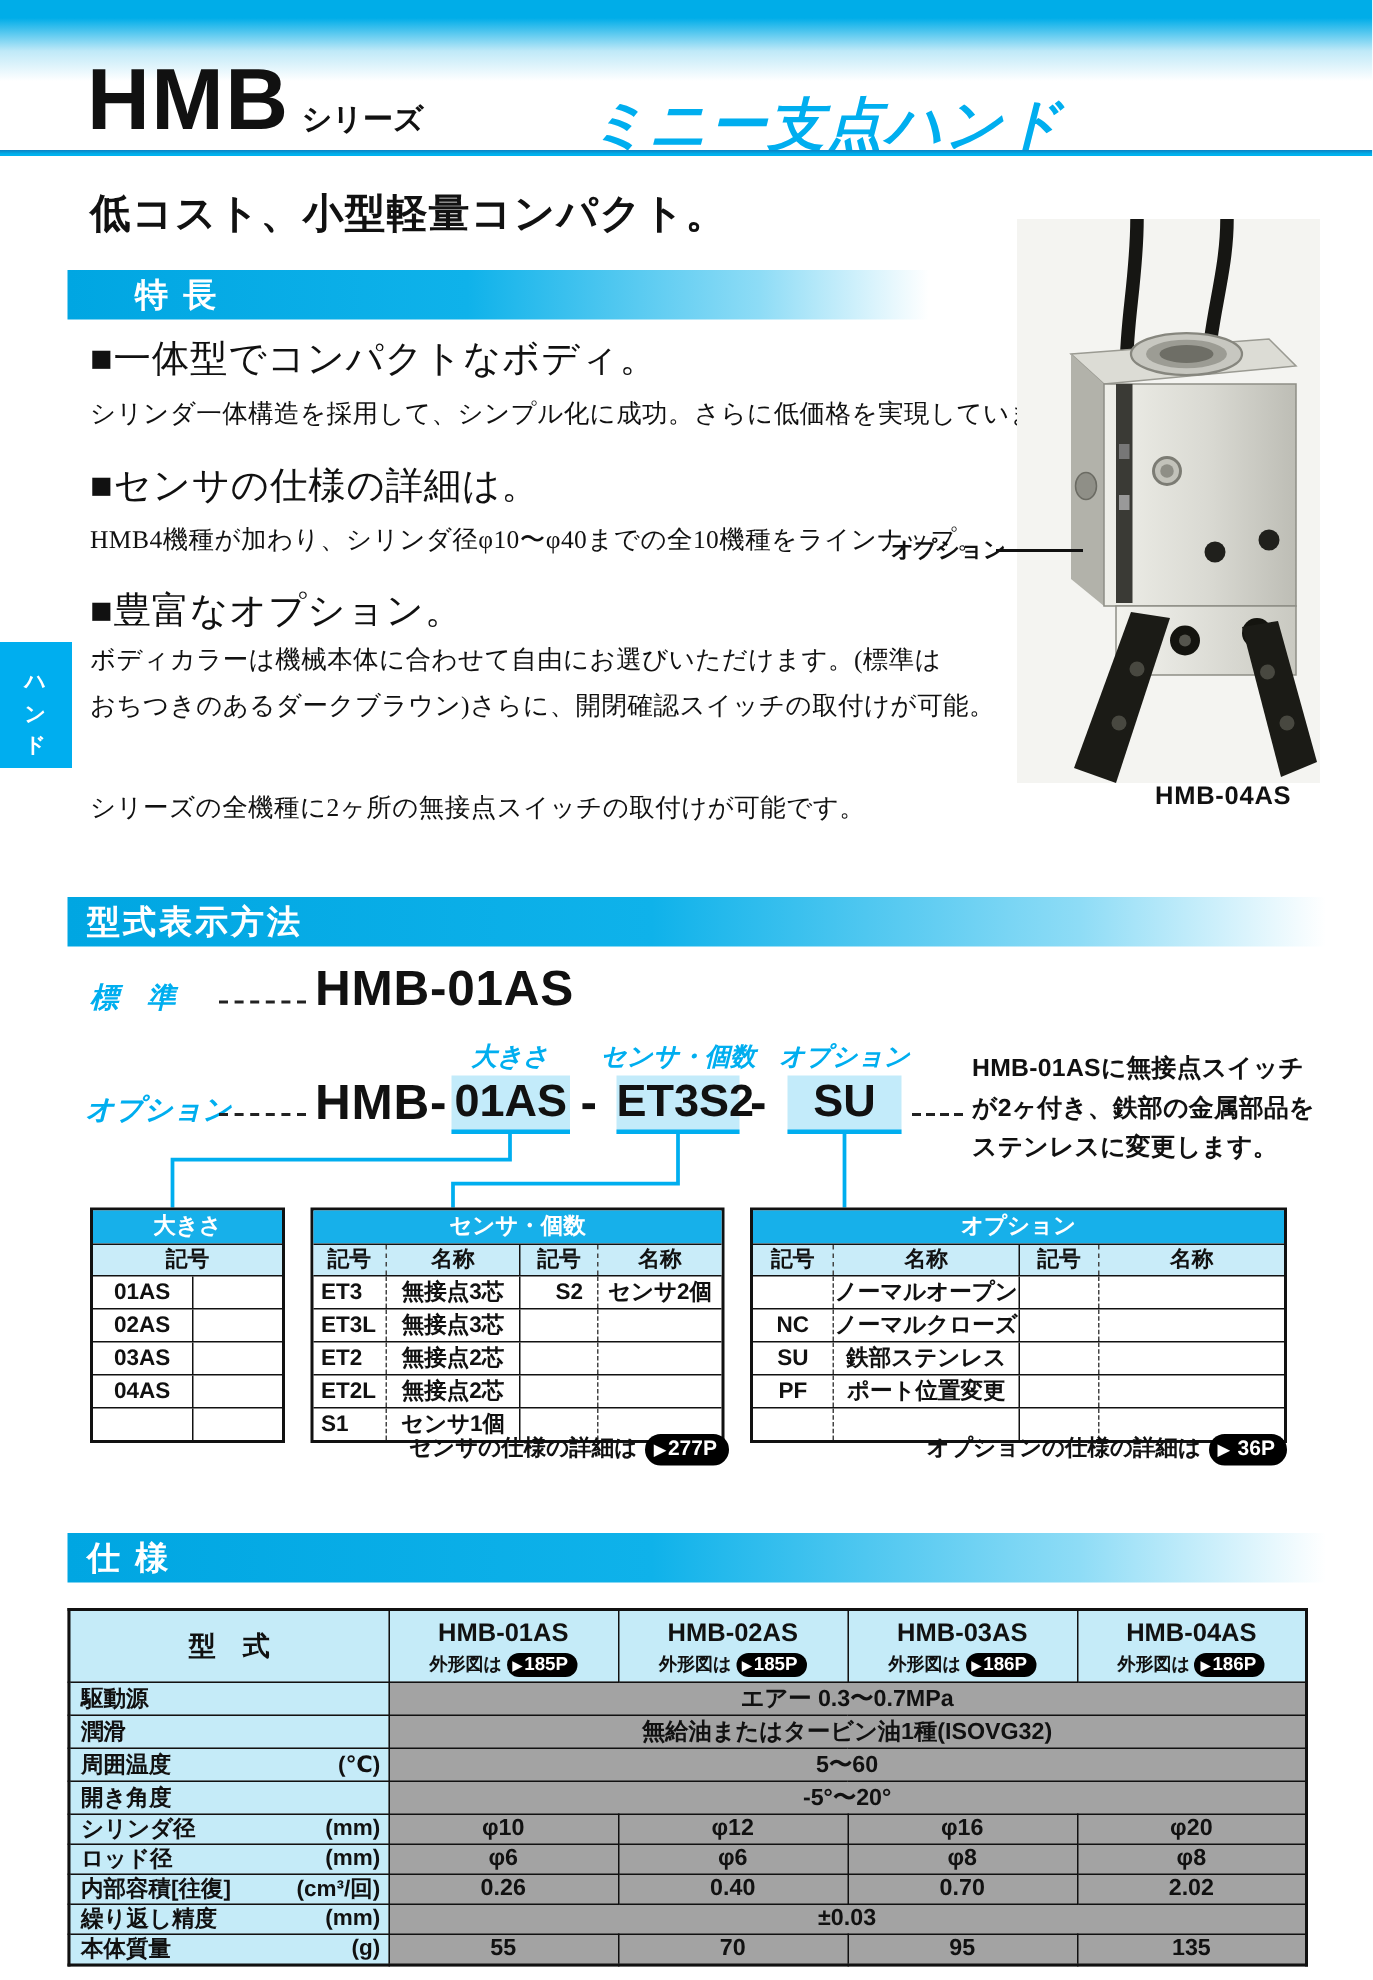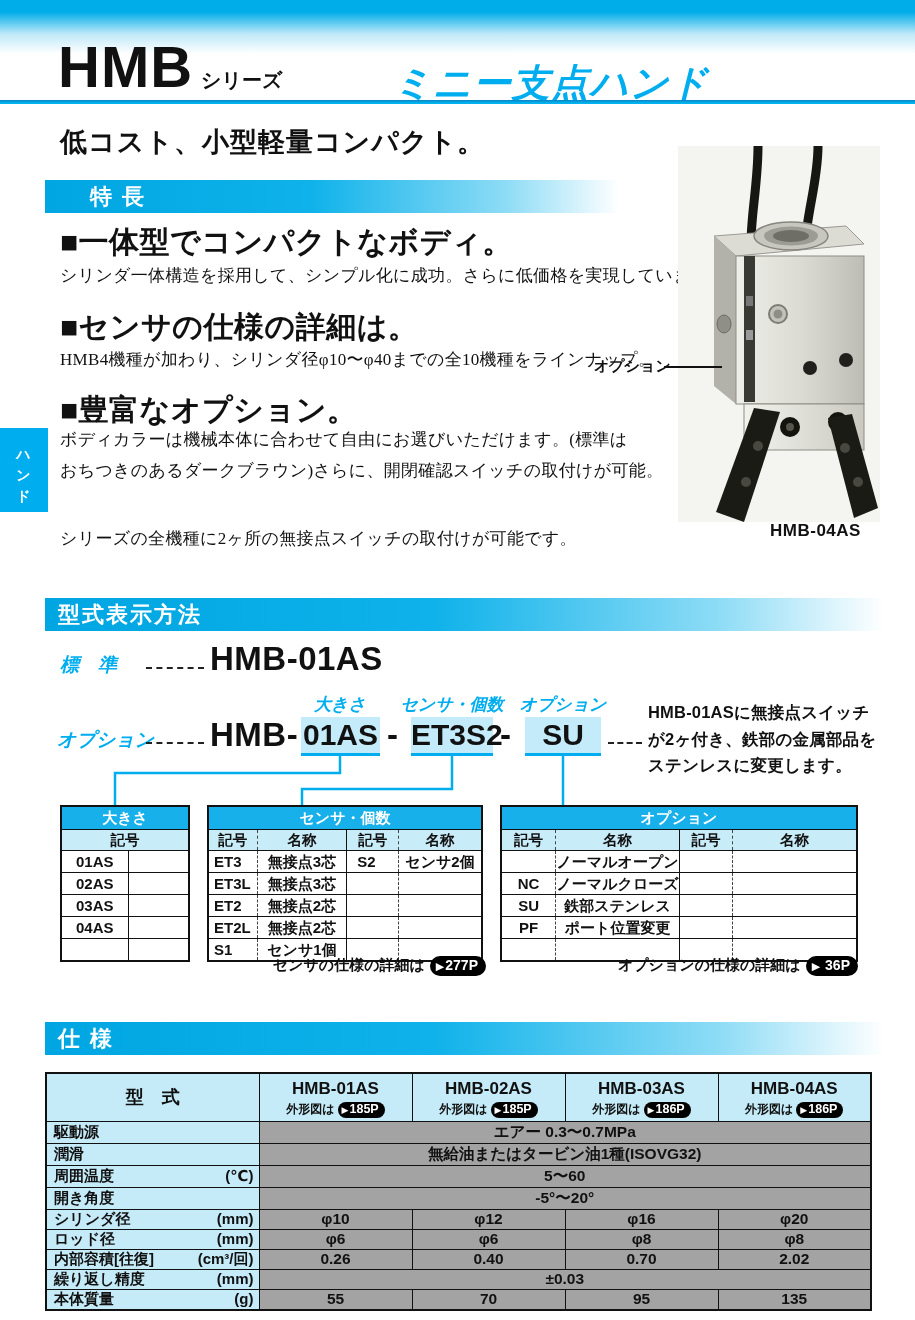--- a/index.html
+++ b/index.html
@@ -15,21 +15,21 @@
   #product-title{left:393px;top:58px;font-size:38px;font-weight:800;font-style:italic;
     color:#00aeef;letter-spacing:1px;}
   #title-divider{left:0;top:100px;width:915px;height:4px;
     background:linear-gradient(180deg,#0c82c2 0%,#00b2ee 70%);}
   #tagline{left:60px;top:124px;font-size:27px;font-weight:800;letter-spacing:1px;}
   
   .section-bar{height:33px;color:#fff;font-weight:800;font-size:22px;line-height:33px;
     padding-left:13px;box-sizing:border-box;letter-spacing:2px;
     background:linear-gradient(90deg,#00a6e2 0%,#0fb2ea 45%,#8edcf6 78%,#ffffff 97%);}
   
-  .feat-title{left:60px;font-size:30px;font-weight:700;letter-spacing:0.5px;}
+  .feat-title{left:60px;font-size:25px;font-weight:400;letter-spacing:0.5px;}
   .feat-body{left:60px;font-size:17px;font-family:"Liberation Serif","DejaVu Serif",serif;
     letter-spacing:0.3px;}
   .preline{white-space:pre-line;}
   
   #side-tab{left:0;top:428px;width:48px;height:84px;background:#00aeef;display:flex;
     align-items:center;justify-content:center;}
   #side-tab span{writing-mode:vertical-rl;text-orientation:upright;color:#fff;
     font-size:14px;font-weight:800;letter-spacing:3px;}
   
   #photo{left:678px;top:146px;width:202px;height:376px;}
@@ -222,21 +222,21 @@
     <div class="mini-head">センサ・個数</div>
     <div class="mini-sub">
       <div class="cell" style="width:17.5%;">記号</div>
       <div class="cell c-dash" style="width:33%;">名称</div>
       <div class="cell c-solid" style="width:19%;">記号</div>
       <div class="cell c-dash" style="width:30.5%;">名称</div>
     </div>
     <div class="mini-row">
       <div class="cell" style="width:17.5%;padding-left:5px;">ET3</div>
       <div class="cell c-dash" style="width:33%;text-align:center;">無接点3芯</div>
-      <div class="cell c-solid" style="width:19%;padding-left:10px;">S2</div>
+      <div class="cell c-solid" style="width:19%;padding-left:23px;">S2</div>
       <div class="cell c-dash" style="width:30.5%;text-align:center;">センサ2個</div>
     </div>
     <div class="mini-row">
       <div class="cell" style="width:17.5%;padding-left:5px;">ET3L</div>
       <div class="cell c-dash" style="width:33%;text-align:center;">無接点3芯</div>
       <div class="cell c-solid" style="width:19%;padding-left:5px;"></div>
       <div class="cell c-dash" style="width:30.5%;text-align:center;"></div>
     </div>
     <div class="mini-row">
       <div class="cell" style="width:17.5%;padding-left:5px;">ET2</div>

